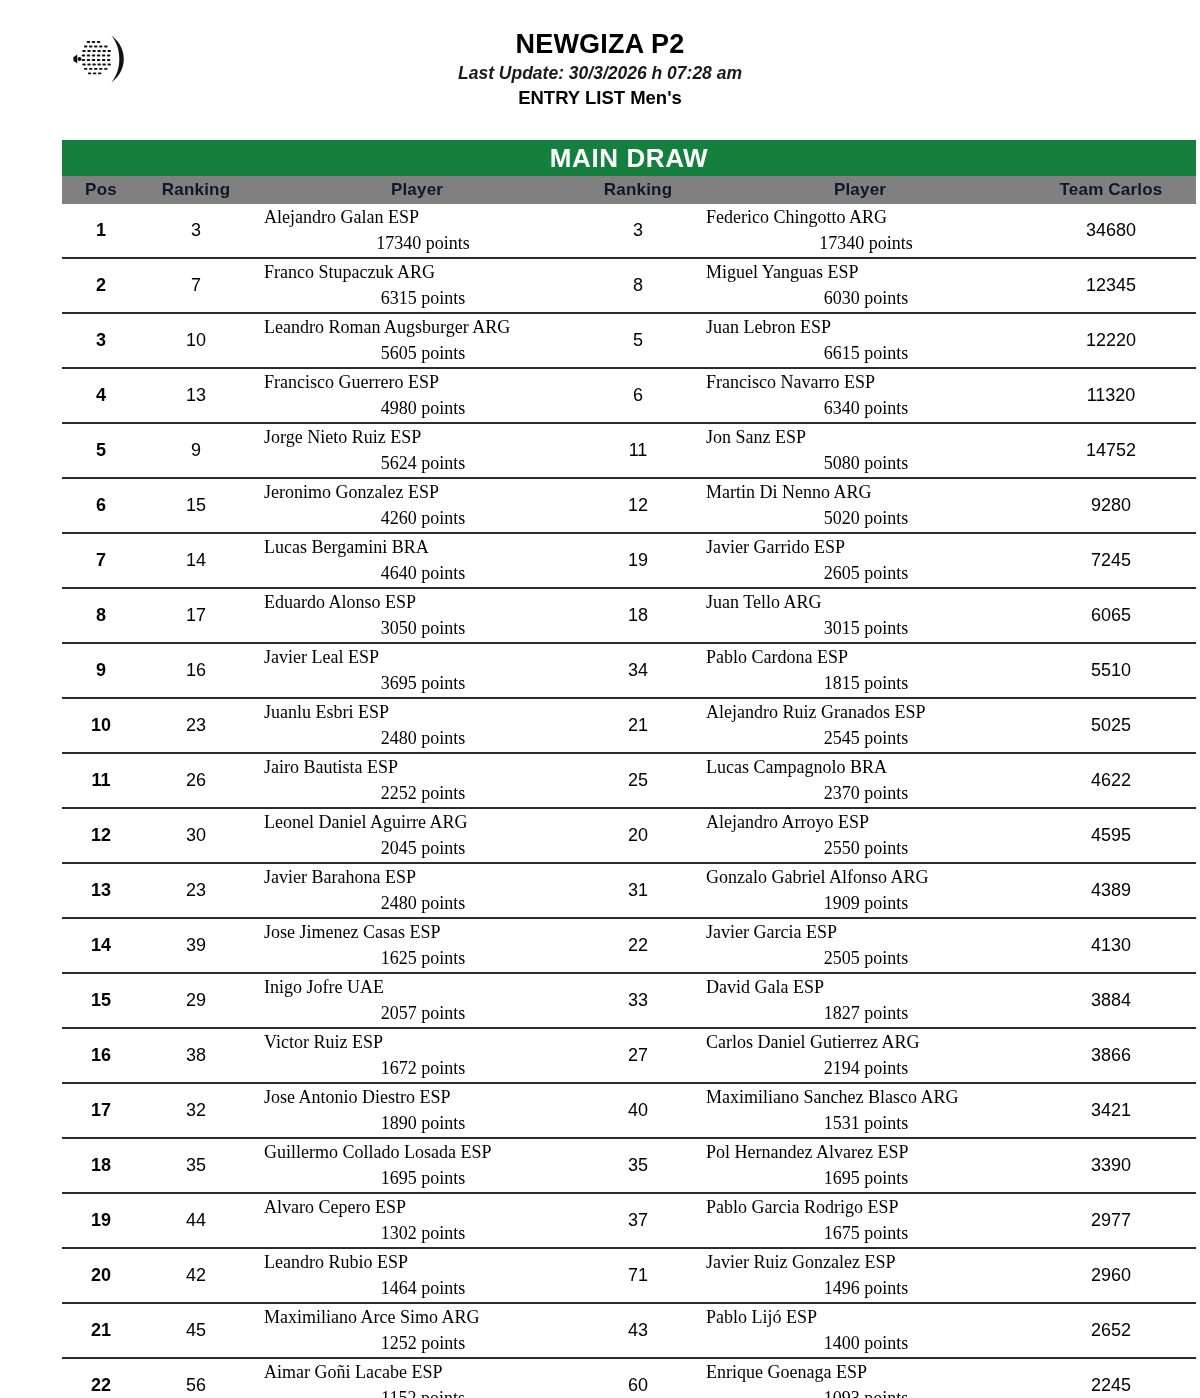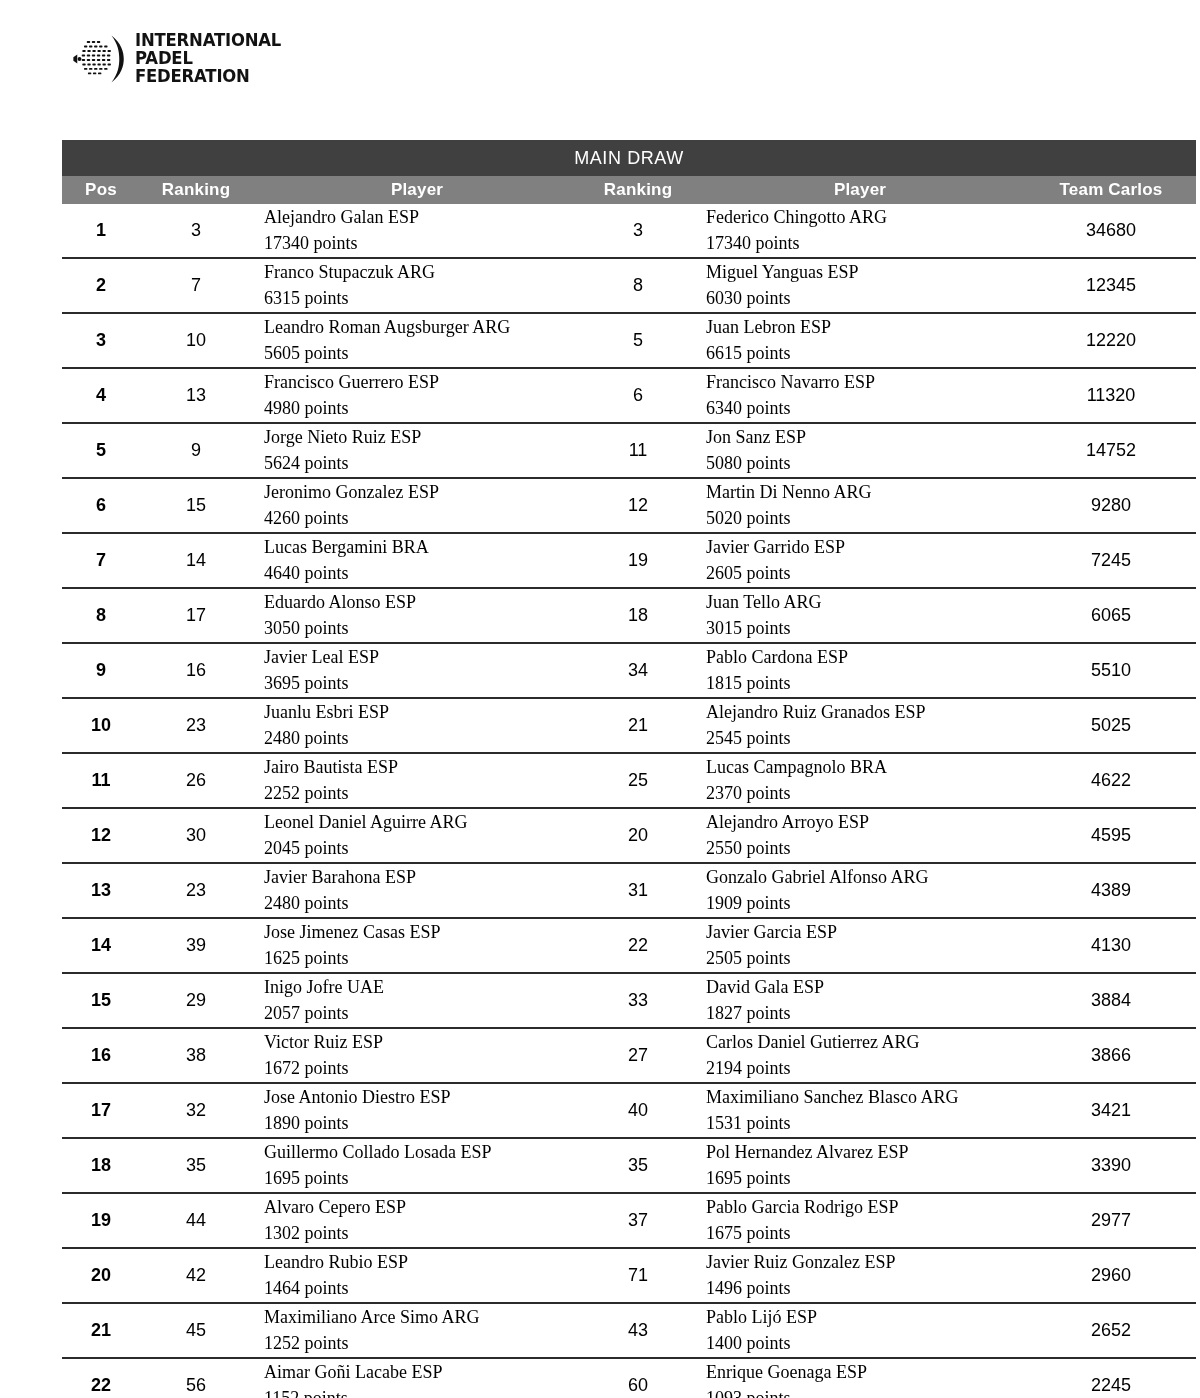--- a/index.html
+++ b/index.html
@@ -90,39 +90,39 @@
 
   
   .draw-table {
     position: absolute;
     left: 62px;
     top: 140px;
     width: 1134px;
   }
 
   .band-title {
-    background: #404040;
+    background: #15803d;
     color: #ffffff;
     text-align: center;
-    font-size: 18px;
-    font-weight: 400;
+    font-size: 26px;
+    font-weight: 700;
     letter-spacing: 0.6px;
     height: 36px;
     line-height: 36px;
   }
 
   table.entries {
     width: 100%;
     border-collapse: collapse;
     table-layout: fixed;
   }
 
   table.entries thead th {
     background: #808080;
-    color: #ffffff;
+    color: #0f172a;
     font-size: 17px;
     font-weight: 700;
     height: 28px;
     padding: 0;
     vertical-align: middle;
     letter-spacing: 0.2px;
   }
 
   
   col.c-pos      { width: 78px;  }
@@ -165,20 +165,21 @@
   }
   .player-name {
     display: block;
     font-size: 18px;
     white-space: nowrap;
   }
   .player-points {
     display: block;
     font-size: 18px;
     white-space: nowrap;
+    text-align: center;
   }
   .cell-team {
     text-align: center;
     font-size: 19px;
     font-weight: 400;
   }
 </style>
 </head>
 <body>
 
@@ -240,27 +241,27 @@
 
             <rect x="32" y="74" width="6" height="3.4" rx="1.2"></rect>
             <rect x="41" y="74" width="6" height="3.4" rx="1.2"></rect>
             <rect x="50" y="74" width="6" height="3.4" rx="1.2"></rect>
           </g>
 
           <path d="M74 8 C92 22 96 38 96 50 C96 62 92 78 74 92 C86 76 88 62 88 50 C88 38 86 24 74 8 Z"></path>
         </g>
       </svg>
 
-      <div class="logo-words">
-        <span>INTERNATIONAL</span>
-        <span>PADEL</span>
-        <span>FEDERATION</span>
-      </div>
     </div>
 
+    <div class="title-block">
+      <div class="event-title">NEWGIZA P2</div>
+      <div class="last-update">Last Update: 30/3/2026 h 07:28 am</div>
+      <div class="entry-list">ENTRY LIST Men's</div>
+    </div>
   </div>
 
   <div class="draw-table">
 
     <div class="band-title">MAIN DRAW</div>
 
     <table class="entries">
       <colgroup>
         <col class="c-pos">
         <col class="c-rank1">

